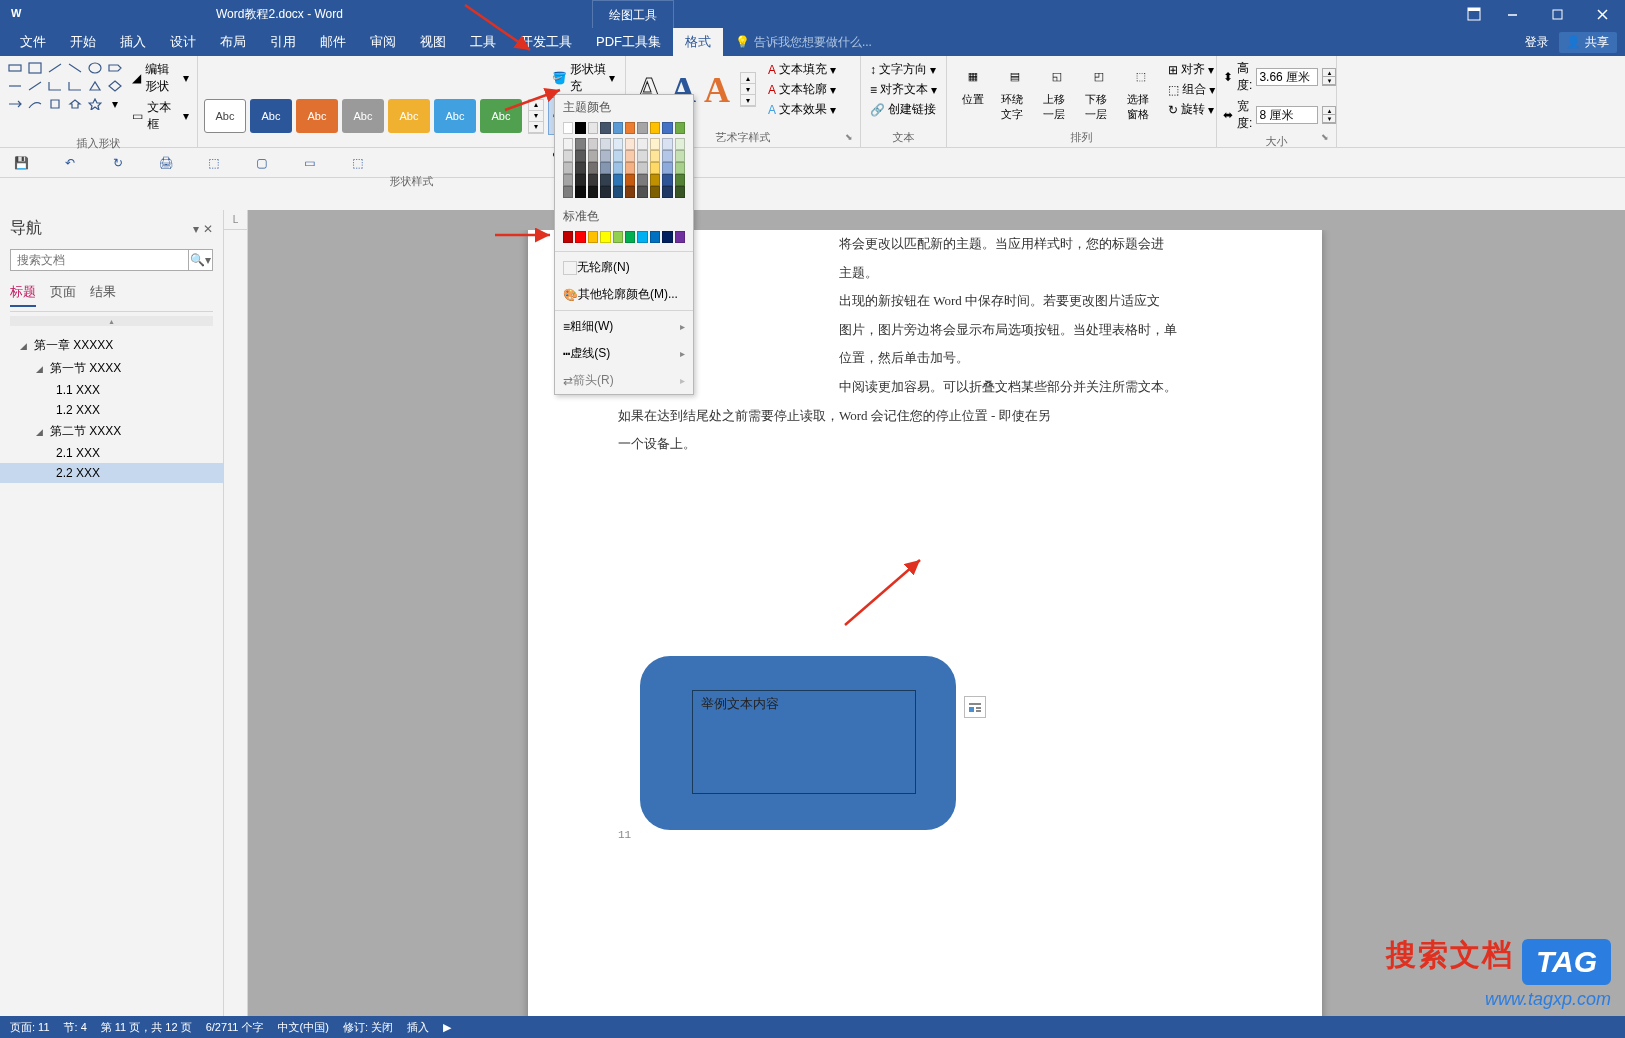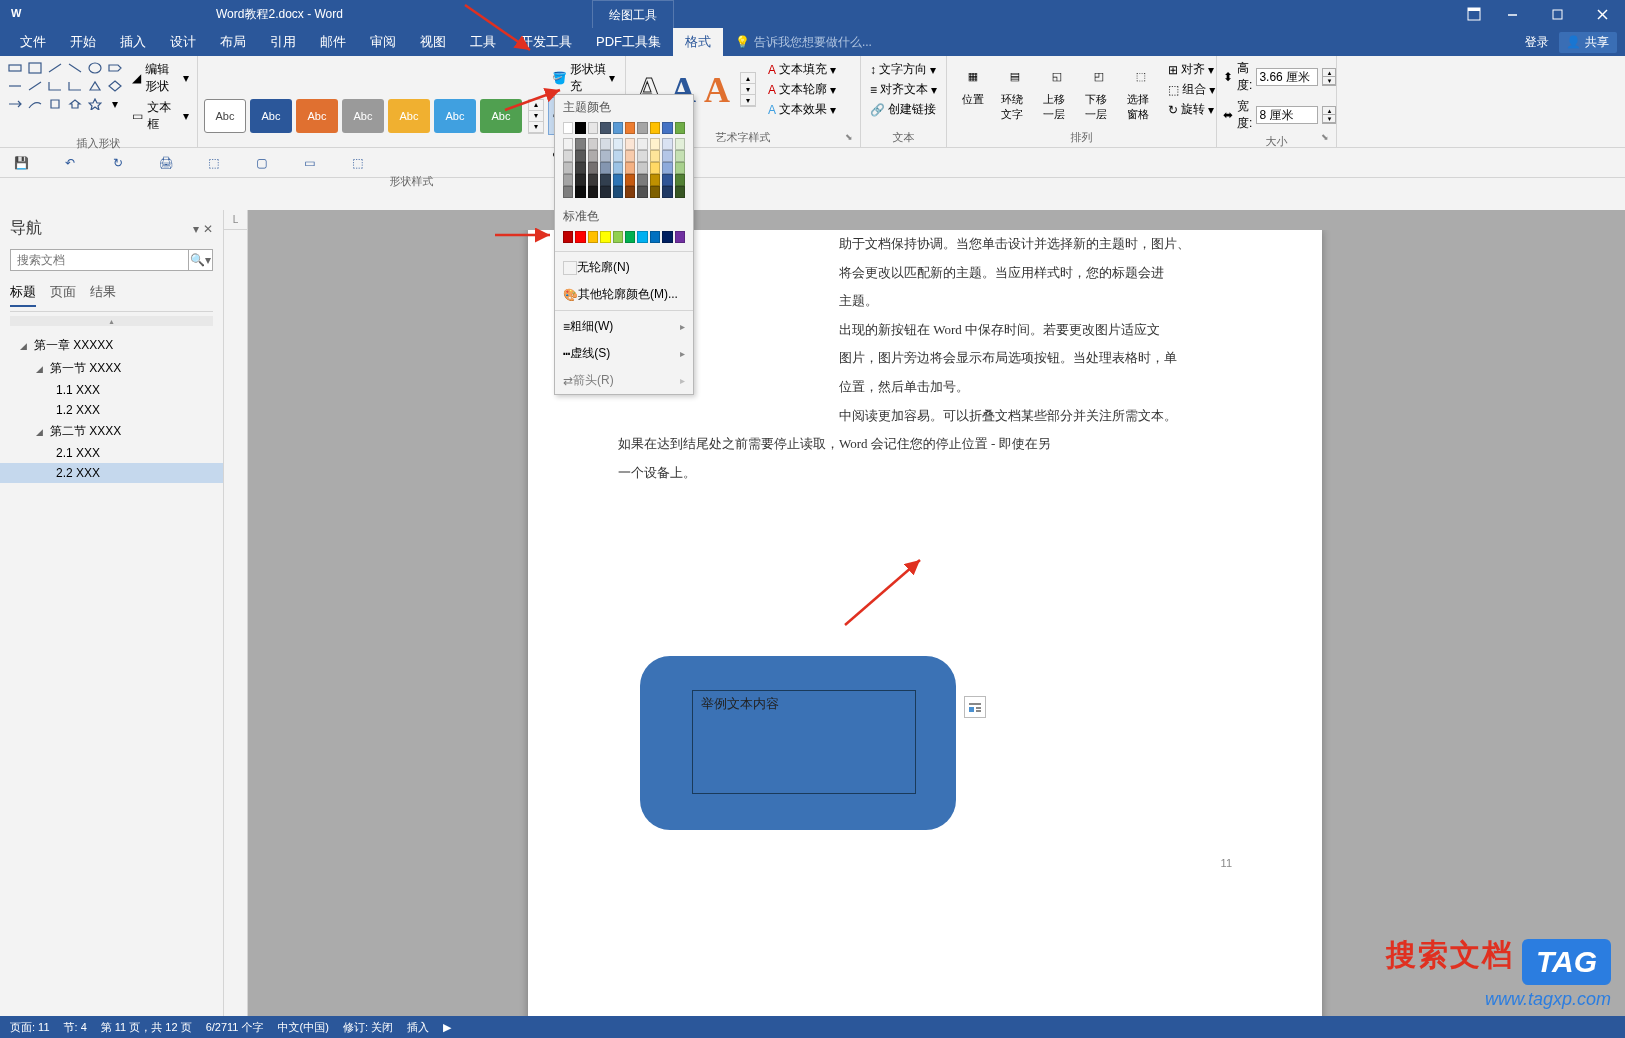--- a/index.html
+++ b/index.html
@@ -70,39 +70,39 @@
   .main { display: flex; height: calc(100% - 178px - 22px); margin-top: 32px; }
   .nav-pane { width: 224px; background: #f3f3f3; border-right: 1px solid #d4d4d4; display: flex; flex-direction: column; }
   .nav-header { padding: 8px 10px 4px; display: flex; justify-content: space-between; align-items: center; }
   .nav-header .title { font-size: 16px; color: #3b3b3b; }
   .nav-header .close { display: flex; gap: 4px; color: #666; }
   .nav-search { margin: 6px 10px; display: flex; border: 1px solid #ababab; background: #fff; }
   .nav-search input { flex: 1; border: none; padding: 3px 6px; font-size: 12px; outline: none; }
   .nav-search .btn { width: 24px; display: flex; align-items: center; justify-content: center; border-left: 1px solid #ababab; color: #666; }
   .nav-tabs { display: flex; gap: 14px; padding: 6px 10px 4px; font-size: 13px; }
   .nav-tabs .tab { color: #555; cursor: pointer; padding-bottom: 4px; }
-  .nav-tabs .tab.active { color: #000000; border-bottom: 2px solid #2b579a; }
+  .nav-tabs .tab.active { color: #be185d; border-bottom: 2px solid #2b579a; }
   .nav-divider { height: 1px; background: #d4d4d4; margin: 0 10px; }
   .nav-collapse { margin: 4px 10px; background: #e8e8e8; height: 10px; display: flex; align-items: center; justify-content: center; font-size: 8px; color: #888; }
   .nav-tree { padding: 4px 0; font-size: 12px; }
   .nav-tree .node { padding: 3px 10px 3px 20px; cursor: pointer; display: flex; align-items: center; gap: 4px; }
   .nav-tree .node.l2 { padding-left: 36px; }
   .nav-tree .node.l3 { padding-left: 56px; }
   .nav-tree .node.selected { background: #c5d8ed; }
   .nav-tree .arrow { font-size: 9px; color: #666; width: 10px; }
   
   .ruler-corner { width: 24px; height: 20px; background: #f3f3f3; border-bottom: 1px solid #d4d4d4; border-right: 1px solid #d4d4d4; display: flex; align-items: center; justify-content: center; font-size: 10px; color: #888; }
   .doc-area { flex: 1; display: flex; flex-direction: column; background: #ababab; position: relative; }
   .hruler { height: 20px; background: #f3f3f3; border-bottom: 1px solid #d4d4d4; position: relative; font-size: 9px; color: #777; }
   .doc-scroll { flex: 1; display: flex; overflow: hidden; }
   .vruler { width: 24px; background: #f3f3f3; border-right: 1px solid #d4d4d4; }
   .page-wrap { flex: 1; background: #ababab; position: relative; overflow: hidden; }
   .page { position: absolute; left: 280px; top: 0; width: 794px; background: #fff; box-shadow: 0 0 8px rgba(0,0,0,0.3); padding: 0 90px 90px; min-height: 840px; }
   .page p { font-size: 13px; line-height: 2.2; color: #333; font-family: "SimSun", serif; }
-  .page .pagenum { text-align: right; margin-top: 370px; color: #888; font-size: 11px; }
+  .page .pagenum { text-align: left; margin-top: 370px; color: #888; font-size: 11px; font-family: Liberation Mono, monospace; }
   
   .shape-obj { position: absolute; left: 392px; top: 426px; width: 316px; height: 174px; background: #3b72b5; border-radius: 30px; }
   .shape-text { position: absolute; left: 52px; top: 34px; width: 224px; height: 104px; border: 1px solid #1a3a5a; padding: 4px 8px; font-size: 13px; color: #222; font-family: "SimSun", serif; }
   .layout-icon { position: absolute; right: -30px; top: 40px; width: 22px; height: 22px; background: #fff; border: 1px solid #bbb; display: flex; align-items: center; justify-content: center; }
   
   
   .dropdown { position: absolute; left: 554px; top: 94px; width: 140px; background: #f3f3f3; border: 1px solid #b8b8b8; box-shadow: 2px 2px 5px rgba(0,0,0,0.2); z-index: 100; font-size: 12px; }
   .dropdown .section-label { padding: 4px 8px; color: #555; }
   .color-grid { padding: 2px 8px 6px; }
   .color-row { display: flex; gap: 2px; margin-bottom: 0px; }
@@ -490,21 +490,20 @@
 
   <div class="doc-area">
     <div style="display:flex">
       <div class="ruler-corner">L</div>
       <div class="hruler"></div>
     </div>
     <div class="doc-scroll">
       <div class="vruler"></div>
       <div class="page-wrap">
         <div class="page">
-          <p>　　　　　　　　　　　　　　　　　助于文档保持协调。当您单击设计并选择新的主题时，图片、</p>
           <p>　　　　　　　　　　　　　　　　　将会更改以匹配新的主题。当应用样式时，您的标题会进</p>
           <p>　　　　　　　　　　　　　　　　　主题。</p>
           <p>　　　　　　　　　　　　　　　　　出现的新按钮在 Word 中保存时间。若要更改图片适应文</p>
           <p>　　　　　　　　　　　　　　　　　图片，图片旁边将会显示布局选项按钮。当处理表格时，单</p>
           <p>　　　　　　　　　　　　　　　　　位置，然后单击加号。</p>
           <p>　　　　　　　　　　　　　　　　　中阅读更加容易。可以折叠文档某些部分并关注所需文本。</p>
           <p>如果在达到结尾处之前需要停止读取，Word 会记住您的停止位置 - 即使在另</p>
           <p>一个设备上。</p>
           <div class="pagenum">11</div>
         </div>

